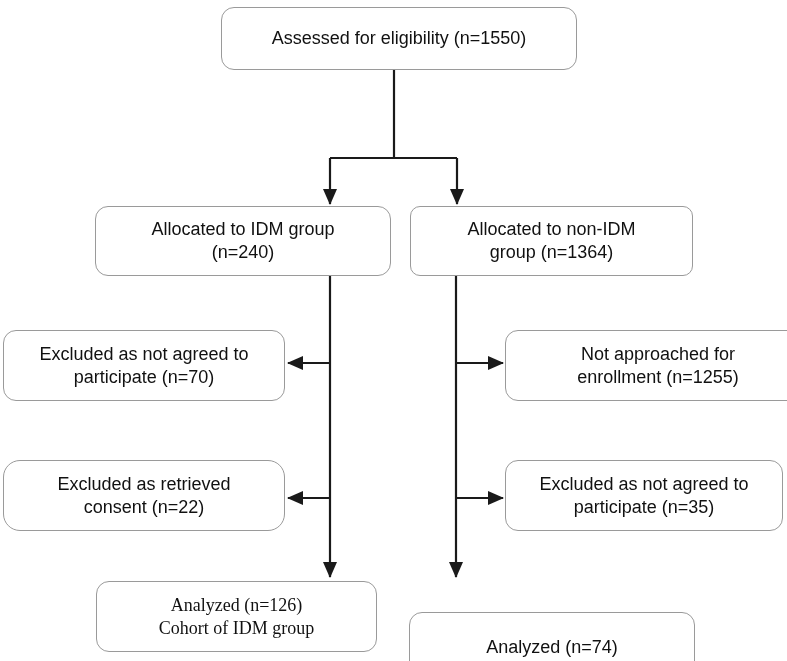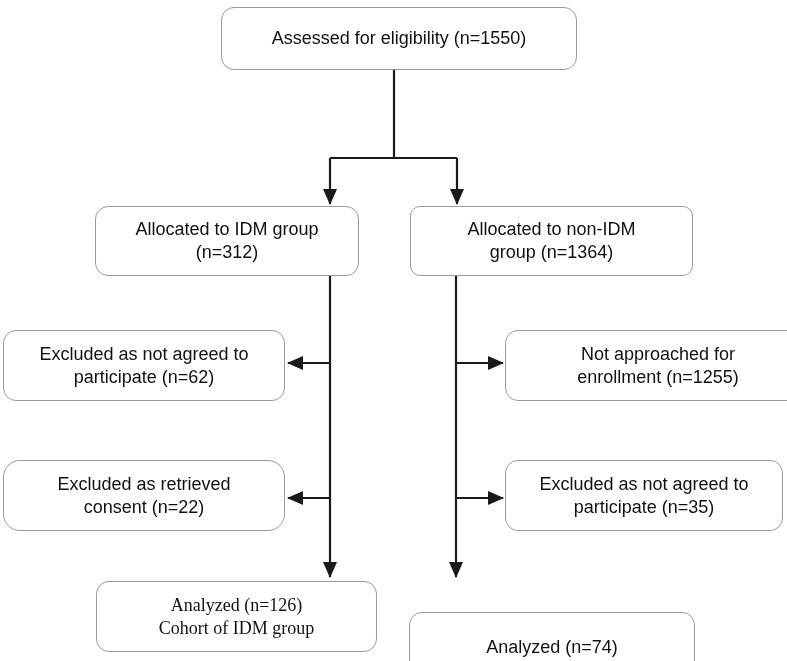--- a/index.html
+++ b/index.html
@@ -47,21 +47,21 @@
     display: flex;
     flex-direction: column;
     align-items: center;
     justify-content: center;
     text-align: center;
     font-size: 18px;
     line-height: 23px;
   }
   
   .n-assessed       { left: 221px; top:   7px; width: 356px; height: 63px; }
-  .n-alloc-idm      { left:  95px; top: 206px; width: 264px; height: 70px; }
+  .n-alloc-idm      { left:  95px; top: 206px; width: 296px; height: 70px; }
   .n-alloc-nonidm   { left: 410px; top: 206px; width: 283px; height: 70px; border-radius: 10px; }
   .n-excl-38        { left:   3px; top: 330px; width: 282px; height: 71px; }
   .n-notapproached  { left: 505px; top: 330px; width: 306px; height: 71px; }
   .n-excl-22        { left:   3px; top: 460px; width: 282px; height: 71px; border-radius: 17px; }
   .n-excl-35        { left: 505px; top: 460px; width: 278px; height: 71px; }
   .n-analyzed-idm   { left:  96px; top: 581px; width: 281px; height: 71px; font-family: Liberation Serif, serif; }
   .n-analyzed-nonidm{ left: 409px; top: 612px; width: 286px; height: 71px; }
 </style>
 </head>
 <body>
@@ -91,31 +91,31 @@
     <path d="M330 498 H288" marker-end="url(#arrow)"></path>
     <path d="M456 498 H503" marker-end="url(#arrow)"></path>
   </svg>
 
   <div class="node n-assessed">
     <span>Assessed for eligibility (n=1550)</span>
   </div>
 
   <div class="node n-alloc-idm">
     <span>Allocated to IDM group</span>
-    <span>(n=312)</span>
+    <span>(n=240)</span>
   </div>
 
   <div class="node n-alloc-nonidm">
     <span>Allocated to non-IDM</span>
     <span>group (n=1364)</span>
   </div>
 
   <div class="node n-excl-38">
     <span>Excluded as not agreed to</span>
-    <span>participate (n=62)</span>
+    <span>participate (n=70)</span>
   </div>
 
   <div class="node n-notapproached">
     <span>Not approached for</span>
     <span>enrollment (n=1255)</span>
   </div>
 
   <div class="node n-excl-22">
     <span>Excluded as retrieved</span>
     <span>consent (n=22)</span>

